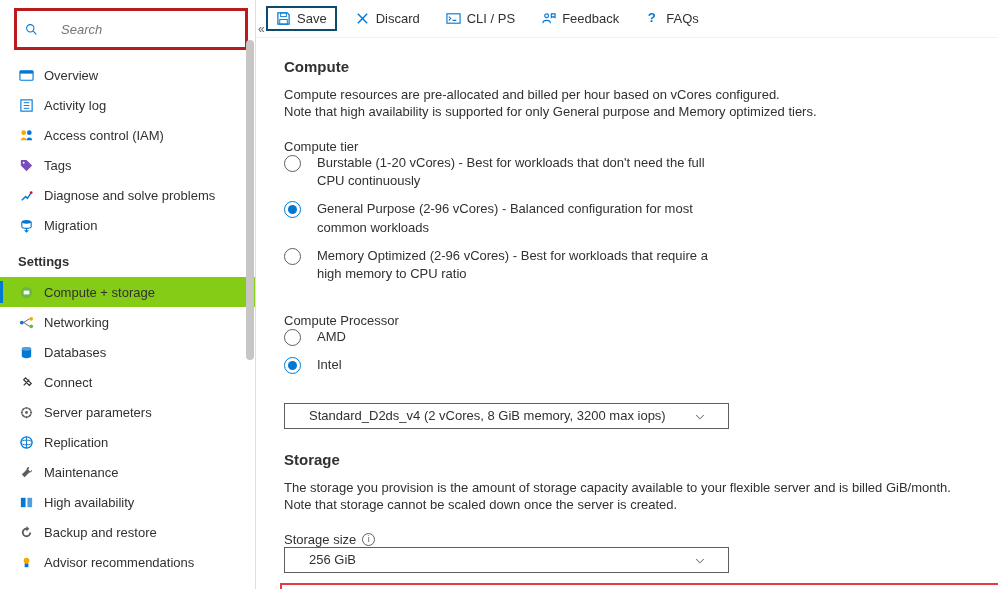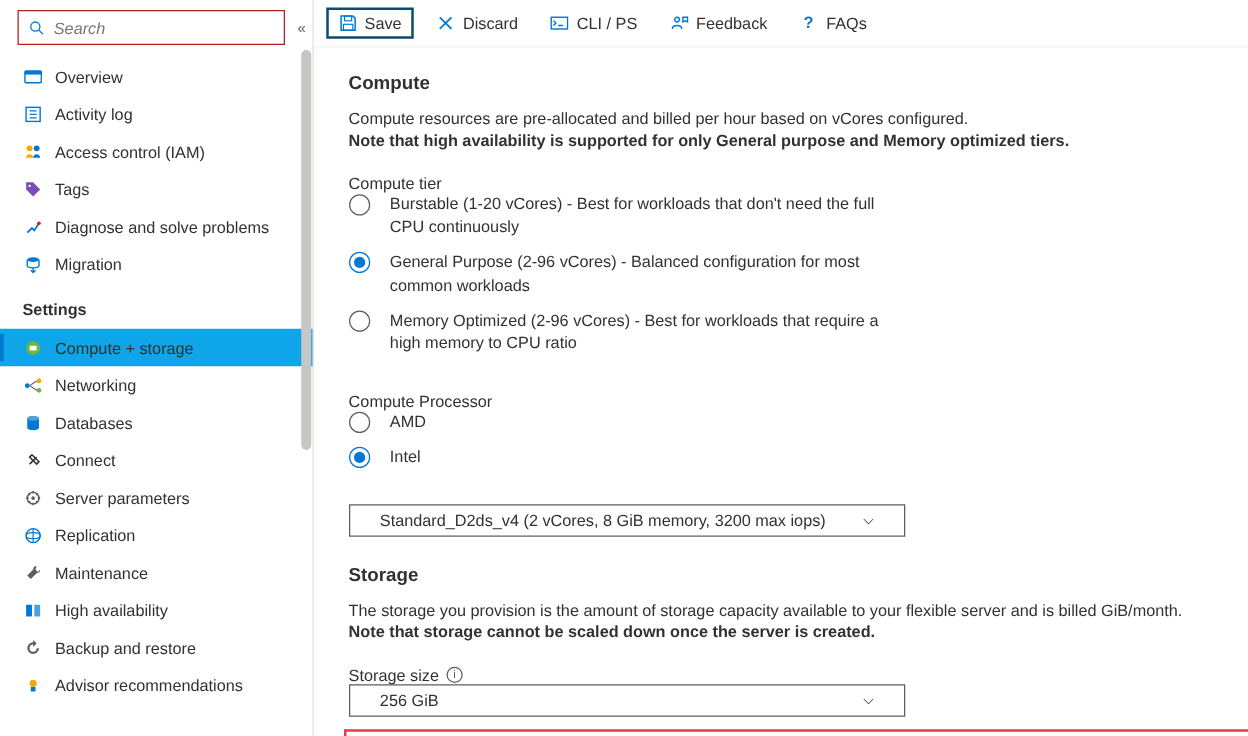--- a/index.html
+++ b/index.html
@@ -1,38 +1,38 @@
 <!DOCTYPE html>
 <html><head>
 <meta charset="utf-8">
 <style>
 * { margin:0; padding:0; box-sizing:border-box; font-family:"Segoe UI",Arial,sans-serif; }
 body { background:#fff; color:#323130; font-size:13px; width:998px; height:589px; overflow:hidden; display:flex; }
 .sidebar { width:256px; border-right:1px solid #e1dfdd; position:relative; }
 .search-row { display:flex; align-items:center; padding:8px 8px 8px 14px; gap:10px; }
-.search-box { flex:1; display:flex; align-items:center; border:1px solid #b91c1c; height:28px; padding:0 6px; gap:6px; }
+.search-box { flex:1; display:flex; align-items:center; border:3px solid #b91c1c; height:42px; padding:0 6px; gap:22px; }
 .search-box input { border:none; outline:none; flex:1; font-size:13px; font-style:italic; color:#605e5c; }
 .collapse-chevrons { color:#605e5c; cursor:pointer; font-size:12px; letter-spacing:-3px; }
 .nav-list { padding-top:2px; }
 .nav-item { display:flex; align-items:center; gap:10px; padding:7px 18px; cursor:pointer; font-size:13px; }
-.nav-item.active { background:#0ea5e9; }
+.nav-item.active { background:#84cc16; }
 .nav-item.active .bar { position:absolute; left:0; width:3px; height:22px; background:#0078d4; }
 .nav-icon { width:16px; height:16px; display:flex; align-items:center; justify-content:center; }
 .section-header { padding:14px 18px 6px; font-weight:600; font-size:13px; }
 .scroll-track { position:absolute; right:0; top:40px; width:10px; height:540px; }
 .scroll-thumb { position:absolute; right:1px; top:0; width:8px; height:320px; background:#c8c6c4; border-radius:4px; }
 .main { flex:1; display:flex; flex-direction:column; }
 .toolbar { display:flex; align-items:center; gap:10px; padding:6px 10px; border-bottom:1px solid #f3f2f1; }
 .tool-btn { display:flex; align-items:center; gap:6px; padding:4px 8px; cursor:pointer; font-size:13px; color:#323130; }
 .tool-btn .ic { color:#0078d4; }
 .tool-btn.save { border:2px solid #0c4a6e; padding:3px 8px; }
 .content { padding:20px 28px 0 28px; overflow:auto; flex:1; }
 h2 { font-size:15px; font-weight:600; margin-bottom:12px; }
 .desc { margin-bottom:2px; }
-.desc strong { font-weight:700; }
+.desc strong { font-weight:400; }
 .form-row { display:flex; align-items:flex-start; margin-top:18px;flex-direction:column; }
 .form-label { width:250px; padding-top:2px; font-size:13px; display:flex; align-items:center; gap:6px; }
 .form-value { flex:1; }
 .radio-opt { display:flex; align-items:flex-start; gap:16px; margin-bottom:10px; max-width:430px; }
 .radio-circle { width:17px; height:17px; border:1px solid #605e5c; border-radius:50%; flex-shrink:0; margin-top:1px; position:relative; }
 .radio-circle.checked { border-color:#0078d4; }
 .radio-circle.checked::after { content:""; position:absolute; inset:3px; background:#0078d4; border-radius:50%; }
 .radio-label { line-height:1.4; }
 .select-box { width:445px; border:1px solid #605e5c; height:26px; display:flex; align-items:center; padding:0 24px; justify-content:space-between; cursor:pointer; font-size:13px; }
 .chev-down { font-size:11px; color:#323130; }

